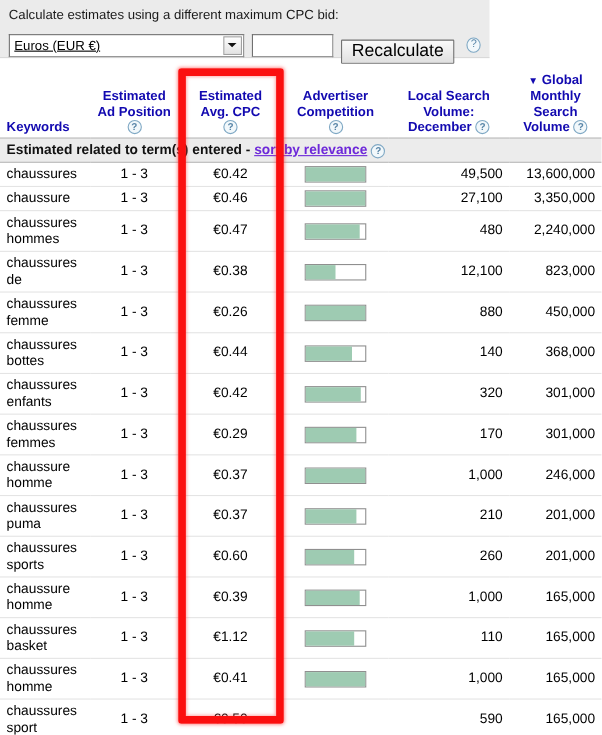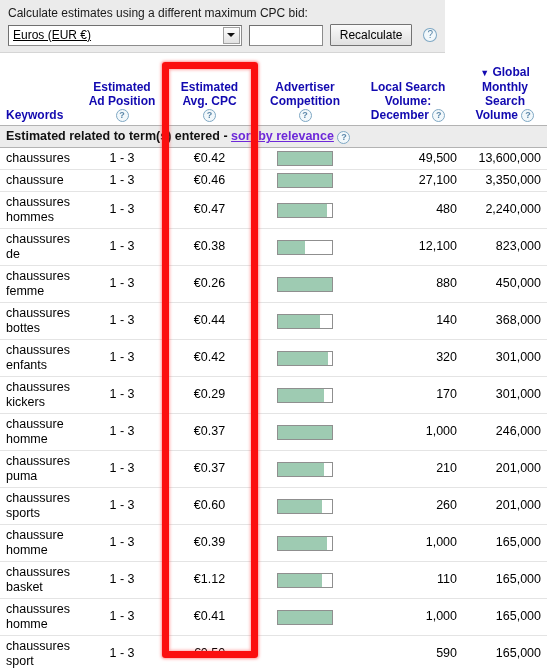--- a/index.html
+++ b/index.html
@@ -67,28 +67,29 @@
     border: 1px solid #8c8c8c;
     border-top-color: #707070;
     border-left-color: #707070;
     font-size: 12px;
     padding: 0 3px;
     font-family: "Liberation Sans", sans-serif;
   }
   .recalc-btn {
     height: 22px;
     padding: 0 9px;
-    font-size: 12px;
+    font-size: 16px;
     font-family: "Liberation Sans", sans-serif;
     color: #000;
     background: linear-gradient(#fafafa,#e0e0e0);
     border: 1px solid #737373;
     border-radius: 1px;
     cursor: pointer;
     line-height: 20px;
+    margin-top: 12px;
   }
   .help-icon {
     display: inline-block;
     width: 13px; height: 13px;
     border: 1px solid #7fa8c4;
     border-radius: 50%;
     color: #5a86a8;
     font-size: 9px;
     line-height: 11px;
     text-align: center;
@@ -286,21 +287,21 @@
         </tr>
         <tr>
           <td class="kw-cell">chaussures enfants</td>
           <td class="pos-cell">1 - 3</td>
           <td class="cpc-cell">€0.42</td>
           <td class="comp-cell"><span class="comp-bar"><i style="width:92%"></i></span></td>
           <td class="num-cell">320</td>
           <td class="num-cell">301,000</td>
         </tr>
         <tr>
-          <td class="kw-cell">chaussures kickers</td>
+          <td class="kw-cell">chaussures femmes</td>
           <td class="pos-cell">1 - 3</td>
           <td class="cpc-cell">€0.29</td>
           <td class="comp-cell"><span class="comp-bar"><i style="width:86%"></i></span></td>
           <td class="num-cell">170</td>
           <td class="num-cell">301,000</td>
         </tr>
         <tr>
           <td class="kw-cell">chaussure homme</td>
           <td class="pos-cell">1 - 3</td>
           <td class="cpc-cell">€0.37</td>

